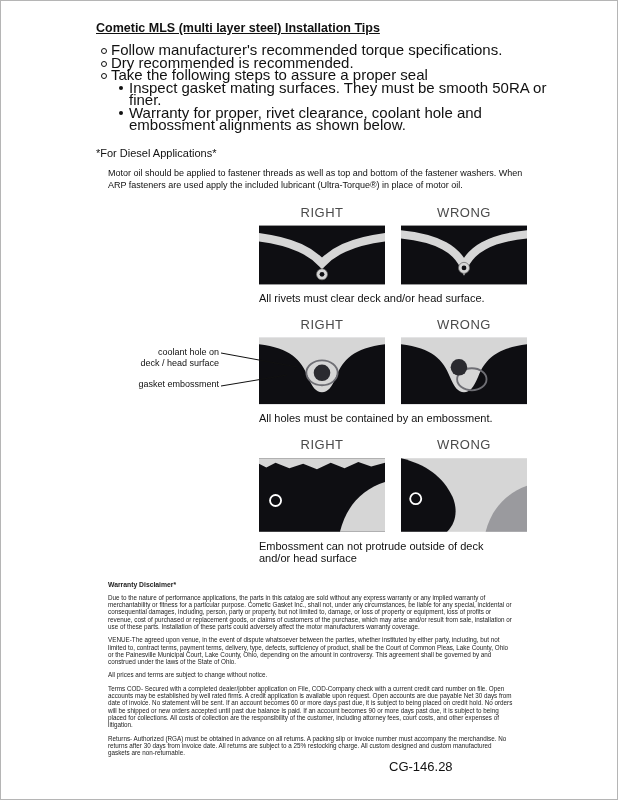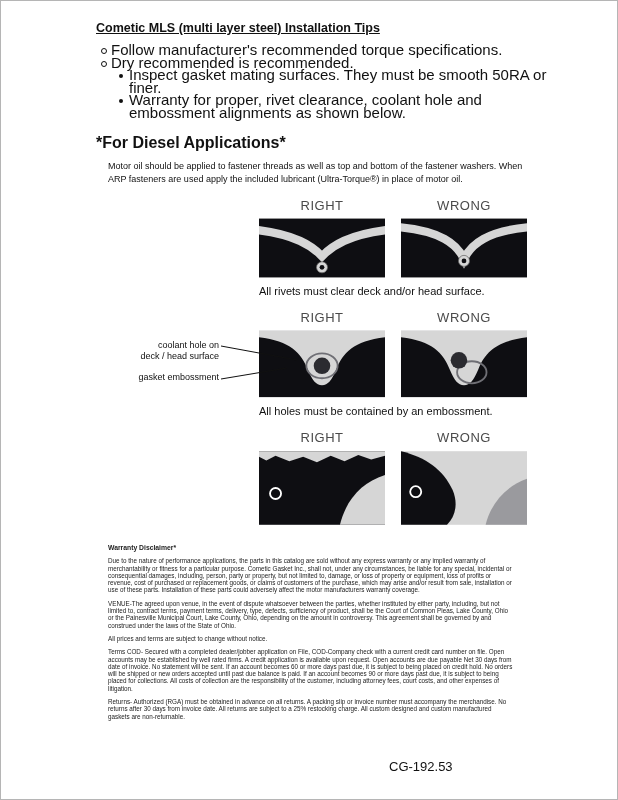--- a/index.html
+++ b/index.html
@@ -24,21 +24,21 @@
     text-decoration: underline;
   }
   ul.blist { margin: 0 0 0 100px; padding: 0; list-style: none; font-size: 15px; line-height: 12.5px; width: 440px; }
   ul.blist li { position: relative; padding-left: 10px; }
   ul.blist li::before {
     content: ""; position: absolute; left: 0; top: 4px;
     width: 4px; height: 4px; border: 1px solid #111; border-radius: 50%;
   }
   ul.sublist { margin-left: 118px; width: 430px; }
   ul.sublist li::before { background: #111; border: none; width: 4px; height: 4px; top: 4.5px; }
-  .h2 { margin: 15px 0 4px 95px; font-size: 16px; font-weight: bold; }
+  .h2 { margin: 15px 0 4px 95px; font-size: 11px; font-weight: normal; }
   .para { margin: 8px 0 0 107px; width: 425px; font-size: 9px; line-height: 12.5px; }
   .note { margin-top: 12px; }
 
   .fig { margin: 13px 0 0 236px; width: 290px; position: relative; padding-left: 22px; }
   .fig-labels { display: flex; gap: 16px; }
   .fig-labels span { width: 137px; text-align: center; font-size: 13px; color: #4a4a4a; letter-spacing: 0.5px; }
   .fig-panels { display: flex; gap: 16px; margin-top: 3px; }
   .fig-panels svg { display: block; }
   .fig-caption { margin-top: 5px; font-size: 11px; color: #111; }
   .fig-caption.wrapcap { width: 235px; line-height: 12.5px; }
@@ -56,20 +56,21 @@
 </head>
 <body>
 
 <div class="page">
 
   <div class="title">Cometic MLS (multi layer steel) Installation Tips</div>
 
   <ul class="blist">
     <li>Follow manufacturer's recommended torque specifications.</li>
     <li>Dry recommended is recommended.</li>
+    <li>Take the following steps to assure a proper seal</li>
   </ul>
   <ul class="blist sublist">
     <li>Inspect gasket mating surfaces.  They must be smooth 50RA or finer.</li>
     <li>Warranty for proper, rivet clearance, coolant hole and embossment alignments as shown below.</li>
   </ul>
 
   <div class="h2">*For Diesel Applications*</div>
   <div class="para">Motor oil should be applied to fastener threads as well as top and bottom of the fastener washers. When ARP fasteners are used apply the included lubricant (Ultra-Torque®) in place of motor oil.</div>
 
   <div class="fig">
@@ -137,27 +138,28 @@
         <path d="M137,26 C112,34 95,52 88,80 L137,80 Z" fill="#d6d6d6"></path>
         <circle cx="18" cy="46" r="6" fill="#0e0e12" stroke="#ffffff" stroke-width="2"></circle>
       </svg>
       <svg width="137" height="80" viewBox="0 0 137 80">
         <rect width="137" height="80" fill="#d6d6d6"></rect>
         <path d="M0,0 C26,6 46,20 56,42 C62,56 60,70 50,80 L0,80 Z" fill="#0e0e12"></path>
         <path d="M137,30 C114,38 98,56 92,80 L137,80 Z" fill="#9a9a9e"></path>
         <circle cx="16" cy="44" r="6" fill="#0e0e12" stroke="#ffffff" stroke-width="2"></circle>
       </svg>
     </div>
+    <div class="fig-caption wrapcap">Embossment can not protrude outside of deck and/or head surface</div>
   </div>
 
   <div class="warranty">
     <div class="wh">Warranty Disclaimer*</div>
     <p>Due to the nature of performance applications, the parts in this catalog are sold without any express warranty or any implied warranty of merchantability or fitness for a particular purpose.  Cometic Gasket Inc., shall not, under any circumstances, be liable for any special, incidental or consequential damages, including, person, party or property, but not limited to, damage, or loss of property or equipment, loss of profits or revenue, cost of purchased or replacement goods, or claims of customers of the purchase, which may arise and/or result from sale, installation or use of these parts.  Installation of these parts could adversely affect the motor manufacturers warranty coverage.</p>
     <p>VENUE-The agreed upon venue, in the event of dispute whatsoever between the parties, whether instituted by either party, including, but not limited to, contract terms, payment terms, delivery, type, defects, sufficiency of product, shall be the Court of Common Pleas, Lake County, Ohio or the Painesville Municipal Court, Lake County, Ohio, depending on the amount in controversy.  This agreement shall be governed by and construed under the laws of the State of Ohio.</p>
     <p>All prices and terms are subject to change without notice.</p>
     <p>Terms COD- Secured with a completed dealer/jobber application on File, COD-Company check with a current credit card number on file.  Open accounts may be established by well rated firms.  A credit application is available upon request.  Open accounts are due payable Net 30 days from date of invoice.  No statement will be sent.  If an account becomes 60 or more days past due, it is subject to being placed on credit hold.  No orders will be shipped or new orders accepted until past due balance is paid.  If an account becomes 90 or more days past due, it is subject to being placed for collections.  All costs of collection are the responsibility of the customer, including attorney fees, court costs, and other expenses of litigation.</p>
     <p>Returns- Authorized (RGA) must be obtained in advance on all returns.  A packing slip or invoice number must accompany the merchandise.  No returns after 30 days from invoice date.  All returns are subject to a 25% restocking charge.  All custom designed and custom manufactured gaskets are non-returnable.</p>
 
   </div>
 
-  <div class="docnum">CG-192.53</div>
+  <div class="docnum">CG-146.28</div>
 
 </div>
 
 </body></html>

